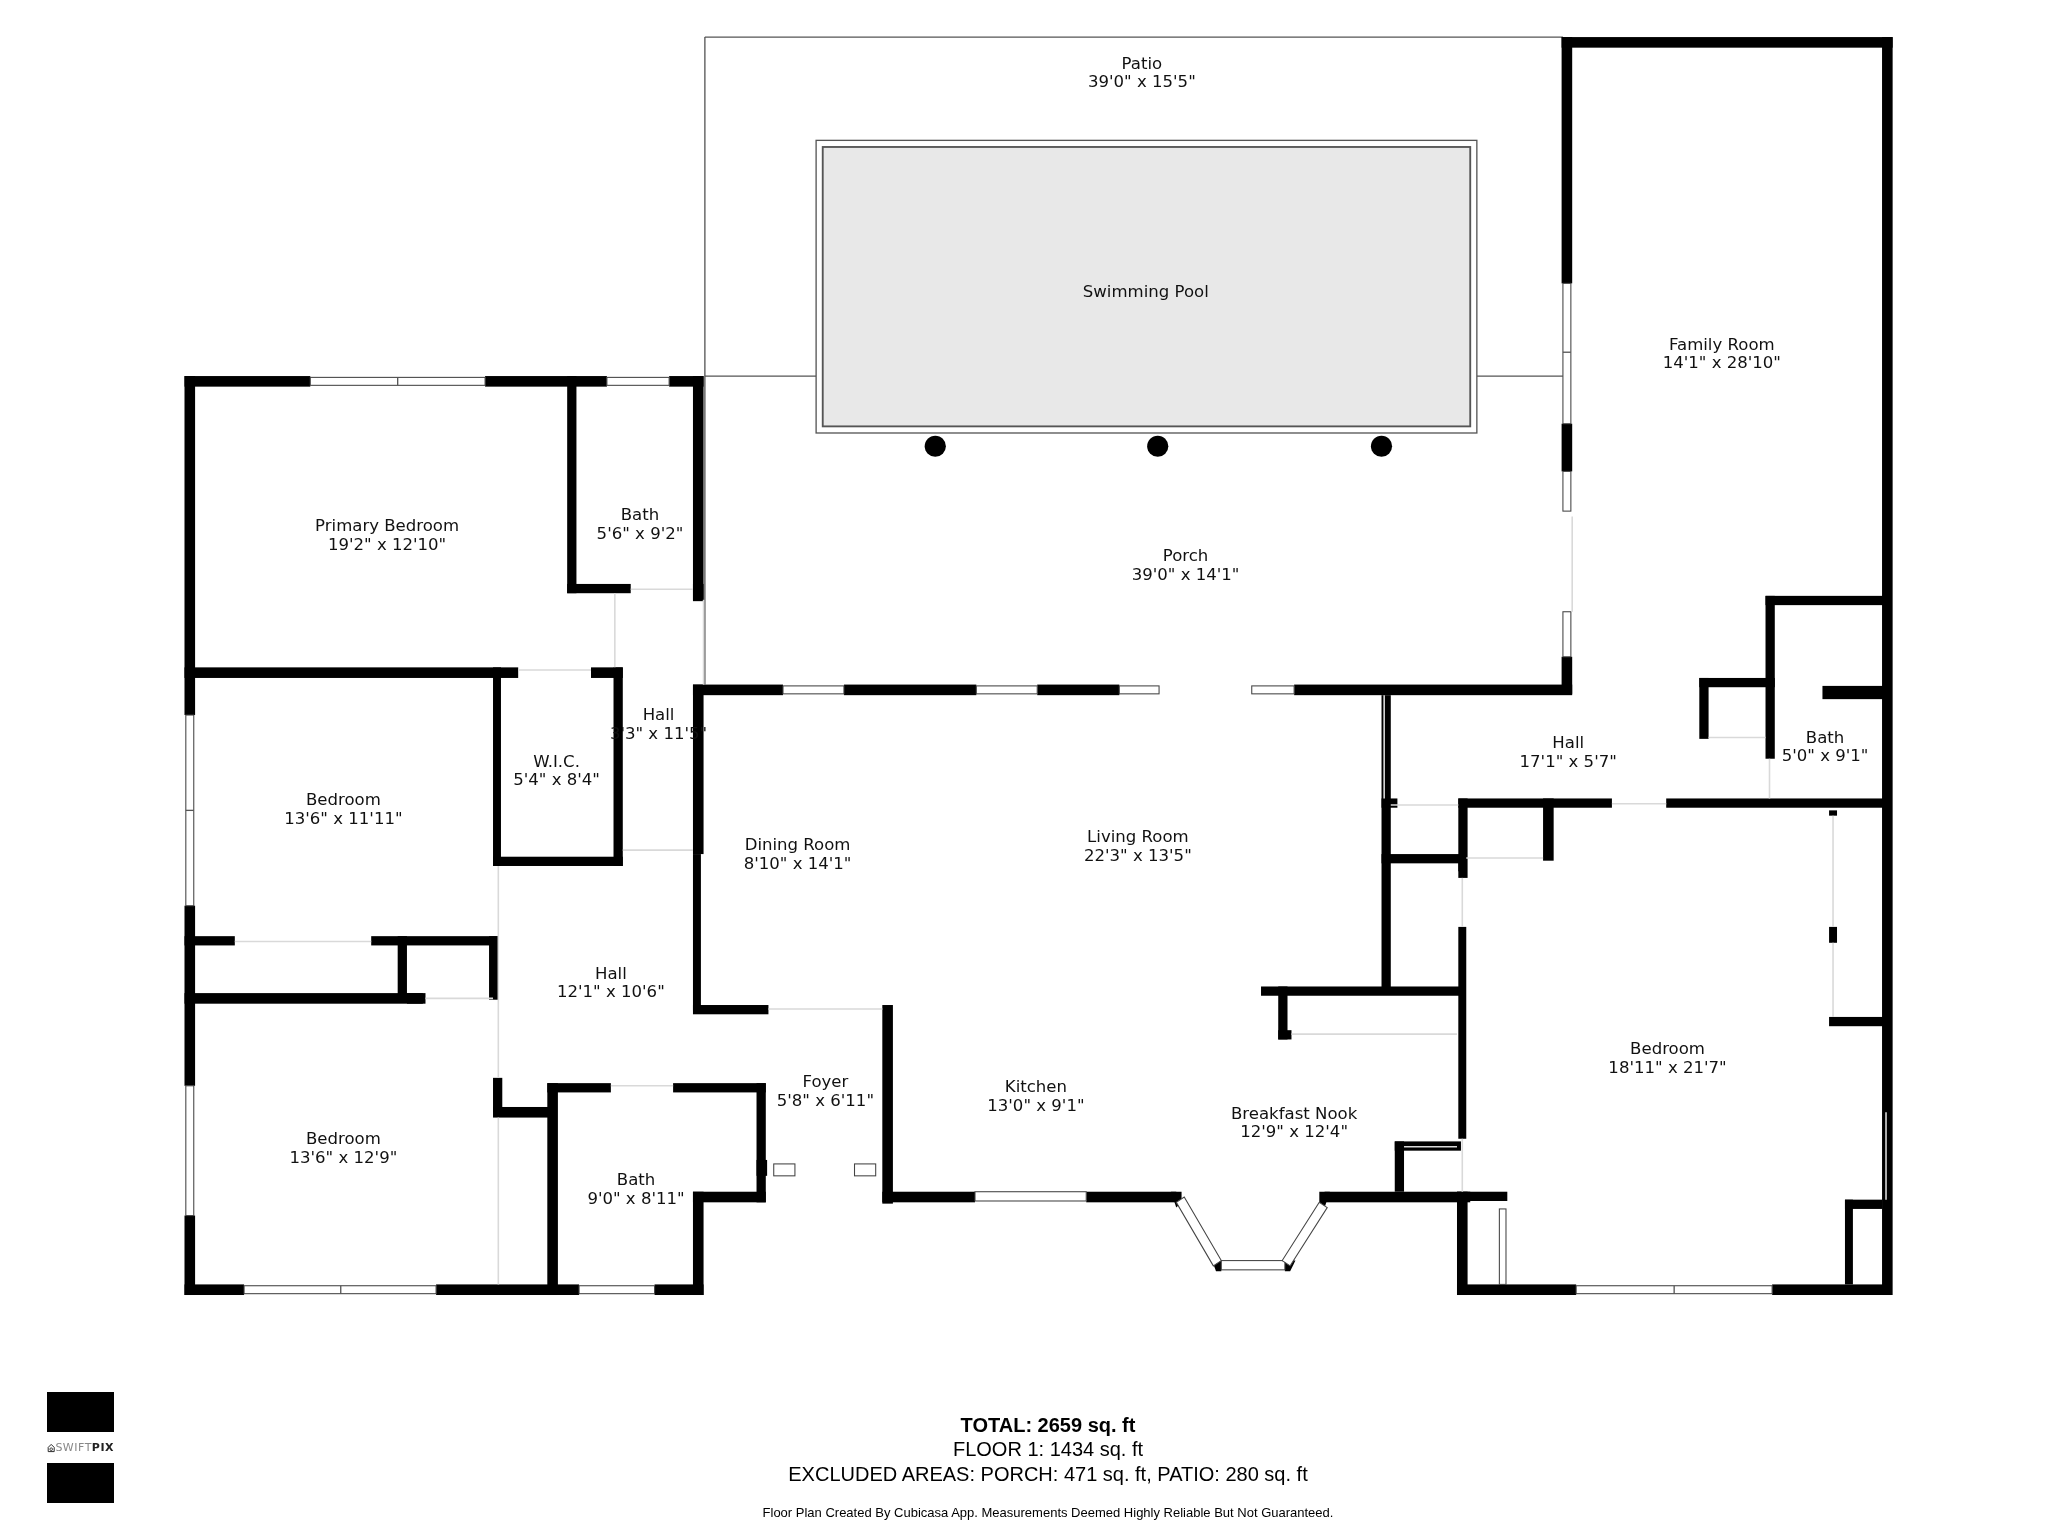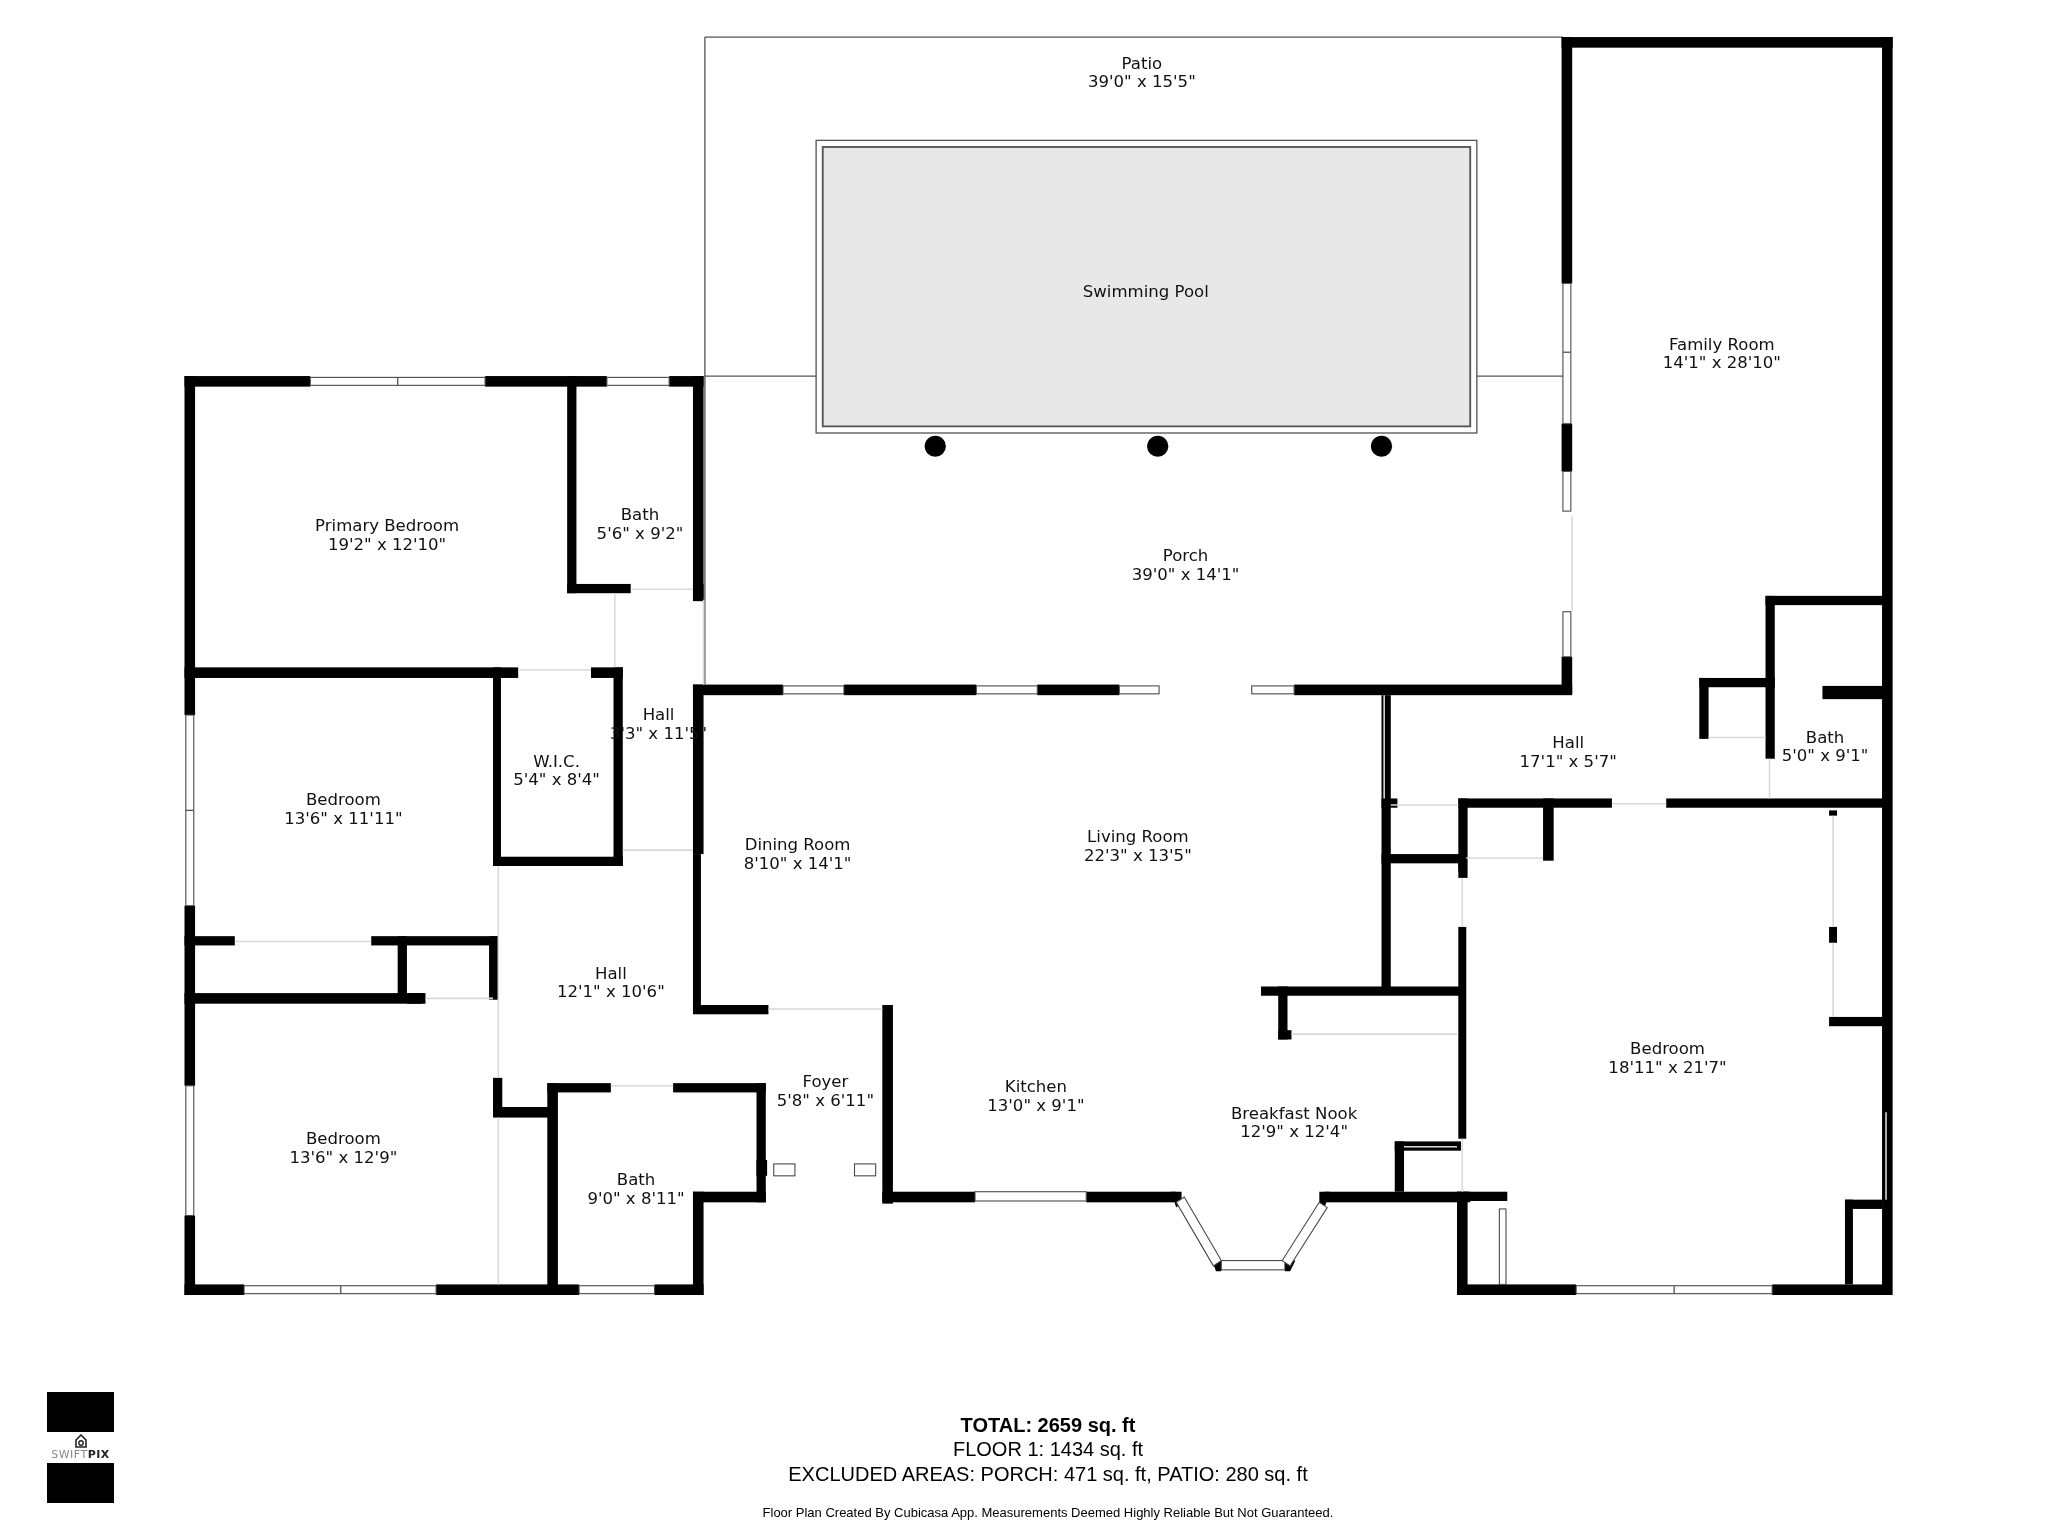--- a/index.html
+++ b/index.html
@@ -13,21 +13,21 @@
   .pool-outer { fill: #fff; stroke: #555; stroke-width: 1; }
   .pool-inner { fill: #e8e8e8; stroke: #555; stroke-width: 1.4; }
   .col { fill: #000; }
   .footer { position: absolute; left: 0; width: 2048px; text-align: center; font-family: "Liberation Sans", sans-serif; color: #000; margin-left: 24px; }
   .f-total { top: 1414px; font-size: 20px; font-weight: bold; }
   .f-floor { top: 1438px; font-size: 20px; }
   .f-excl { top: 1463px; font-size: 20px; text-align: center; }
   .f-disc { top: 1505px; font-size: 13px; }
   .logo { position: absolute; left: 47px; top: 1392px; width: 67px; }
   .logo .blk { width: 67px; height: 40px; background: #000; }
-  .logo .mid { height: 31px; display: flex; flex-direction: column; align-items: center; justify-content: center; }
+  .logo .mid { height: 31px; display: flex; align-items: center; justify-content: center; }
   .logo .brand { font-family: "DejaVu Sans", sans-serif; font-size: 11px; letter-spacing: 0.5px; color: #888; }
   .logo .brand b { color: #222; font-weight: bold; }
 </style>
 </head>
 <body>
 
 <svg id="plan" viewBox="0 0 1546 1160" xmlns="http://www.w3.org/2000/svg">
 
   <g>
     <line class="thin" x1="532" y1="28" x2="1180" y2="28"></line>

